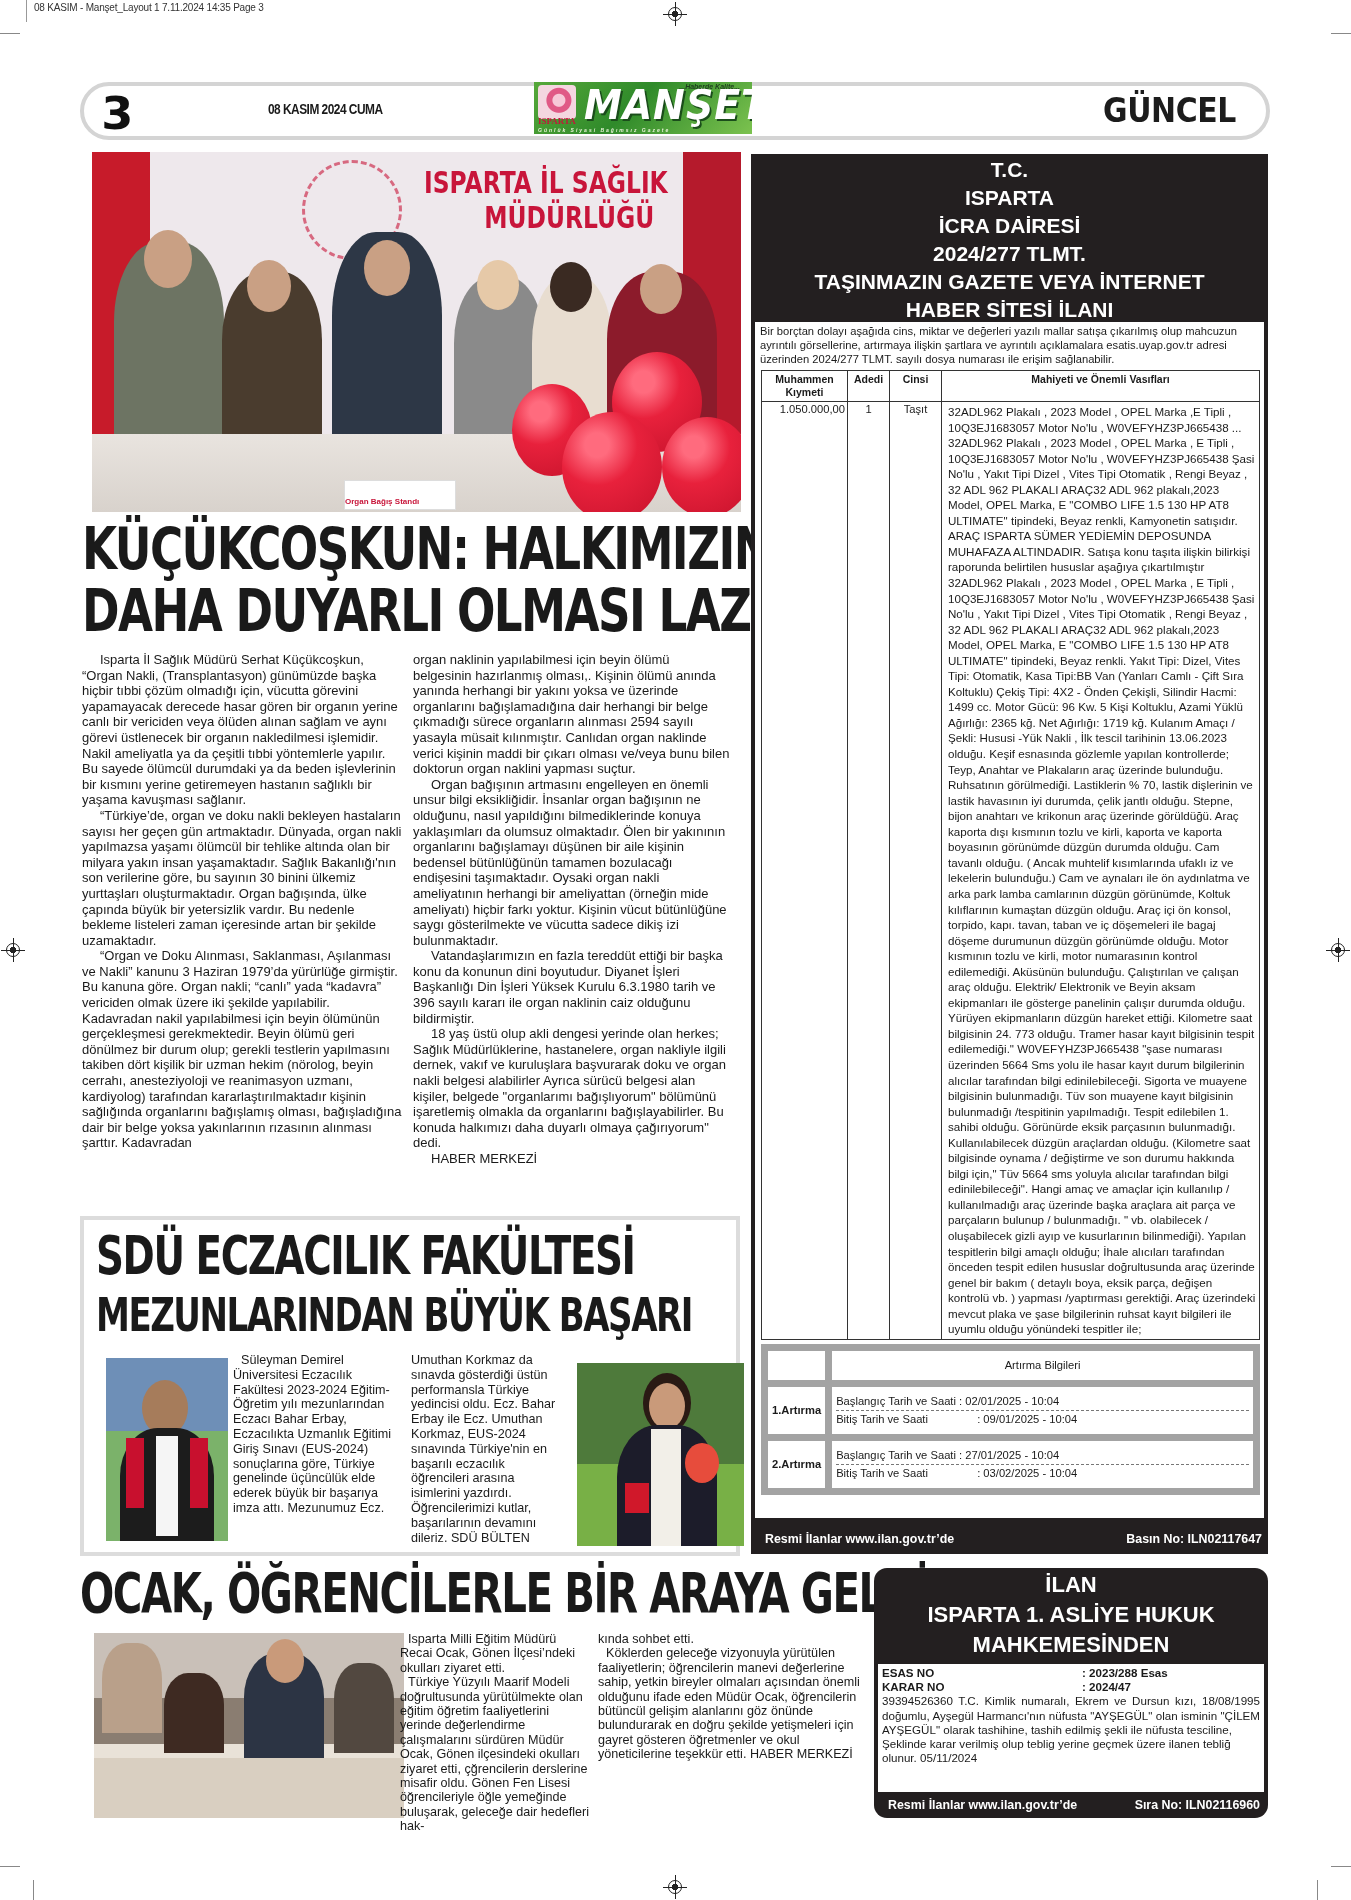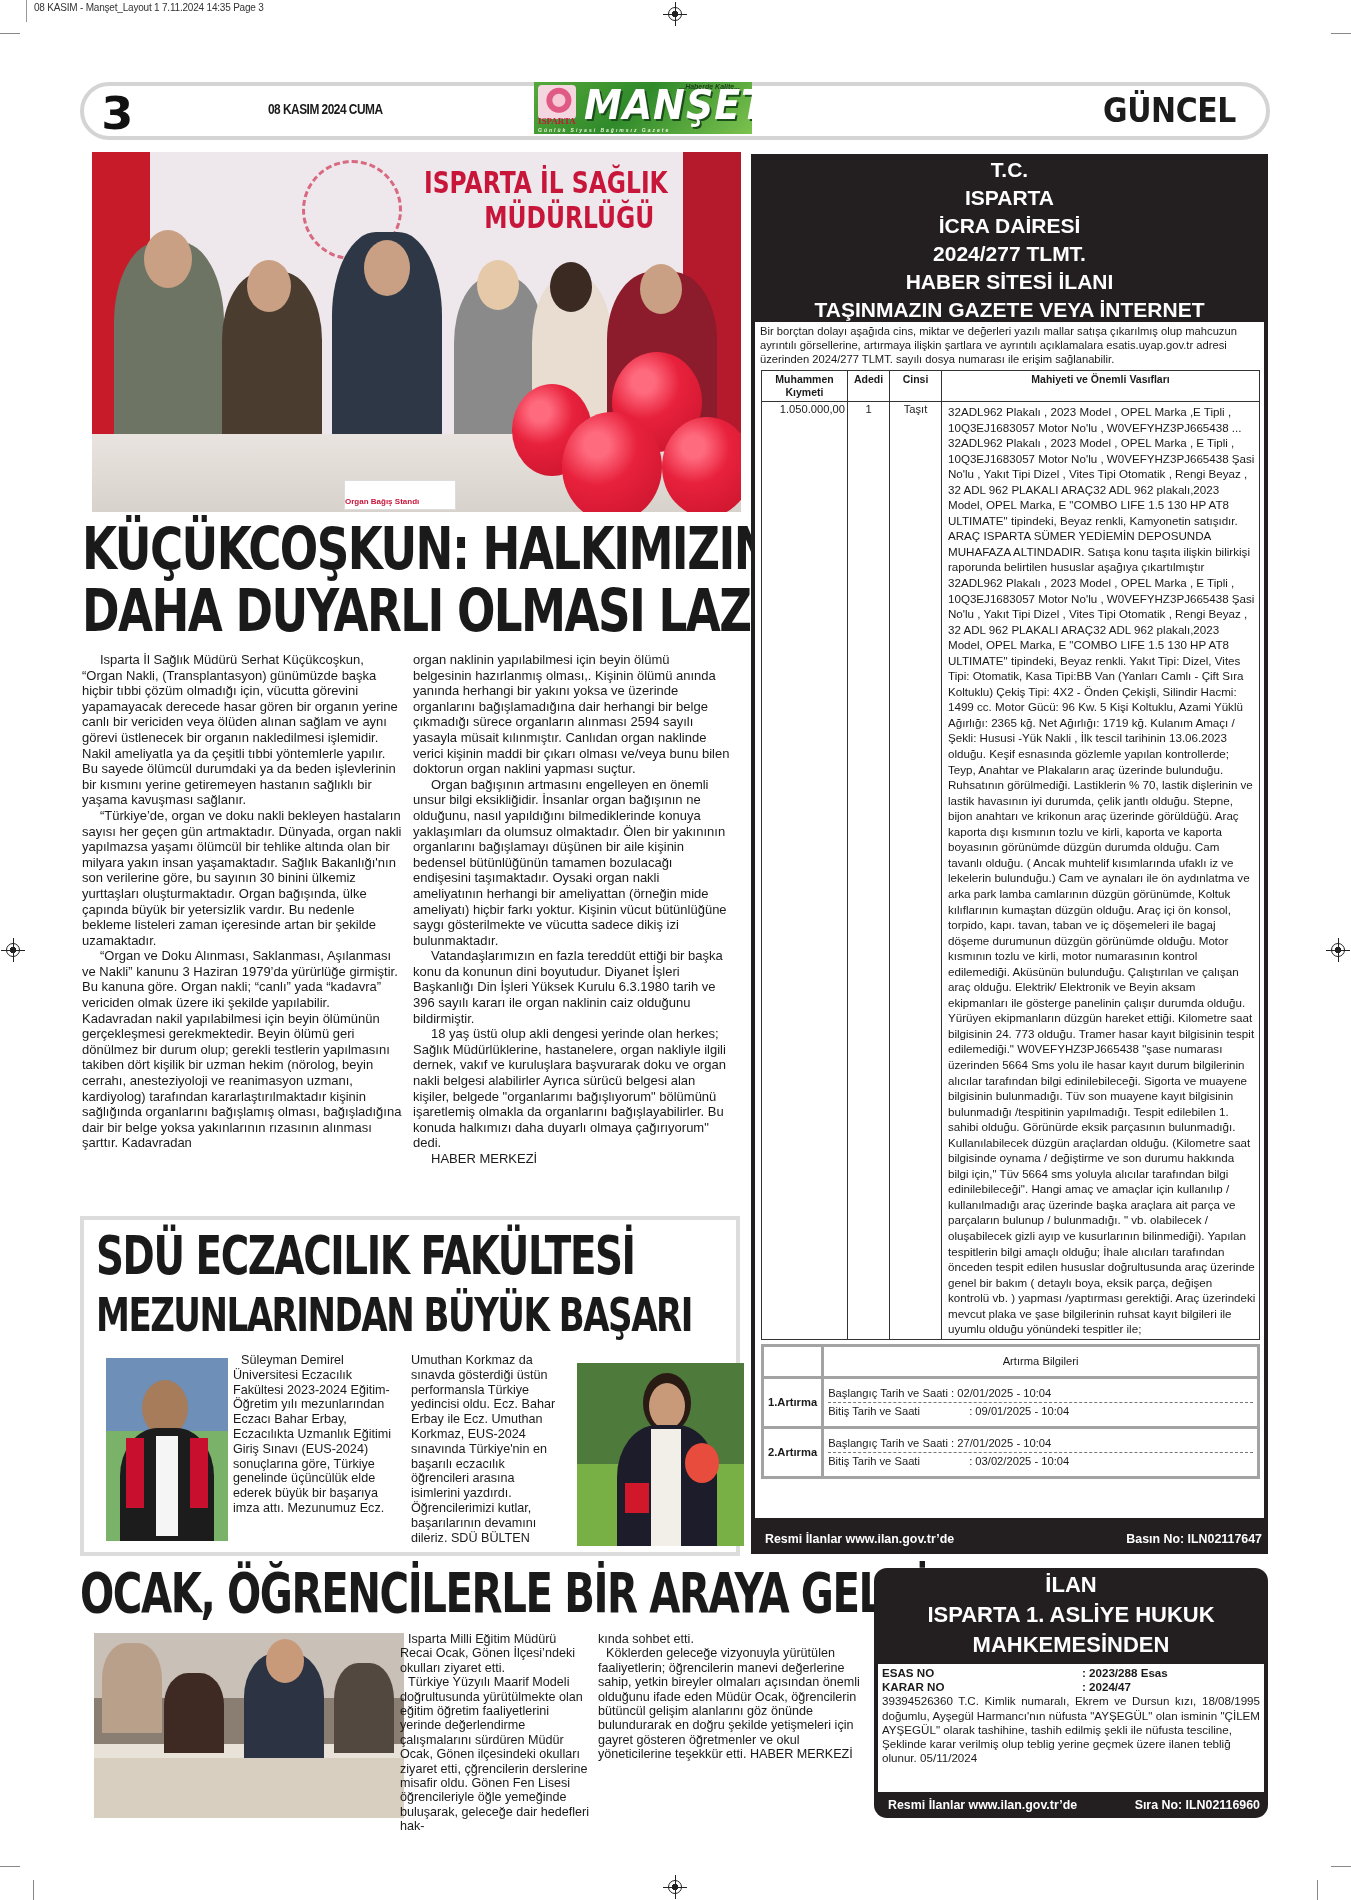--- a/index.html
+++ b/index.html
@@ -69,21 +69,21 @@
   .legal1 { left: 751px; top: 154px; width: 517px; height: 1400px; }
   .legal-title { text-align: center; font-weight: bold; font-size: 21px; line-height: 28px; padding-top: 2px; font-family: "Liberation Sans", sans-serif; }
   .legal-body { position: absolute; background: #fff; color: #1a1a1a; }
   .l1body { left: 4px; top: 168px; width: 509px; height: 1196px; }
   .intro { font-size: 11.2px; line-height: 14px; padding: 2px 5px 0 5px; }
   table.items { border-collapse: collapse; margin: 4px 0 0 6px; width: 499px; font-size: 11.2px; }
   table.items th, table.items td { border: 1px solid #333; vertical-align: top; }
   table.items th { font-size: 10.5px; font-weight: bold; text-align: center; line-height: 13px; padding: 2px 1px; }
   table.items td { line-height: 15.4px; padding: 0 2px; }
   table.auction { border-collapse: collapse; margin: 4px 0 0 6px; width: 499px; font-size: 11.2px; }
-  table.auction td { border: 3px solid #a3a3a3; padding: 7px 4px; line-height: 15px; }
+  table.auction td { border: 7px solid #a3a3a3; padding: 7px 4px; line-height: 15px; }
   .dash { border-top: 1px dashed #777; margin: 1px 0; }
   .legal-footer { position: absolute; left: 0; bottom: 0; width: 100%; height: 30px; display: flex; justify-content: space-between; align-items: center; padding: 0 6px 0 14px; font-weight: bold; font-size: 12.4px; }
 
   
   .legal2 { left: 874px; top: 1568px; width: 394px; height: 250px; border-radius: 13px; }
   .l2title { text-align: center; font-weight: bold; font-size: 22px; line-height: 30px; padding-top: 2px; }
   .l2body { left: 4px; top: 96px; width: 386px; height: 128px; font-size: 11.6px; line-height: 14.2px; padding: 2px 4px; }
   .kv { display: flex; font-weight: bold; }
   .kv span:first-child { width: 200px; }
   .justify { text-align: justify; }
@@ -202,22 +202,22 @@
   <p style="text-indent:0">kında sohbet etti.</p>
   <p style="text-indent:8px">Köklerden geleceğe vizyonuyla yürütülen faaliyetlerin; öğrencilerin manevi değerlerine sahip, yetkin bireyler olmaları açısından önemli olduğunu ifade eden Müdür Ocak, öğrencilerin bütüncül gelişim alanlarını göz önünde bulundurarak en doğru şekilde yetişmeleri için gayret gösteren öğretmenler ve okul yöneticilerine teşekkür etti. HABER MERKEZİ</p>
 </div>
 
 <div class="legal legal1">
   <div class="legal-title">
     <div>T.C.</div>
     <div>ISPARTA</div>
     <div>İCRA DAİRESİ</div>
     <div>2024/277 TLMT.</div>
+    <div>TAŞINMAZIN GAZETE VEYA İNTERNET</div>
     <div>HABER SİTESİ İLANI</div>
-    <div>TAŞINMAZIN GAZETE VEYA İNTERNET</div>
   </div>
   <div class="legal-body l1body">
     <div class="intro">Bir borçtan dolayı aşağıda cins, miktar ve değerleri yazılı mallar satışa çıkarılmış olup mahcuzun ayrıntılı görsellerine, artırmaya ilişkin şartlara ve ayrıntılı açıklamalara esatis.uyap.gov.tr adresi üzerinden 2024/277 TLMT. sayılı dosya numarası ile erişim sağlanabilir.</div>
     <table class="items">
       <thead>
         <tr>
           <th style="width:86px">Muhammen Kıymeti</th>
           <th style="width:42px">Adedi</th>
           <th style="width:52px">Cinsi</th>
           <th>Mahiyeti ve Önemli Vasıfları</th>

